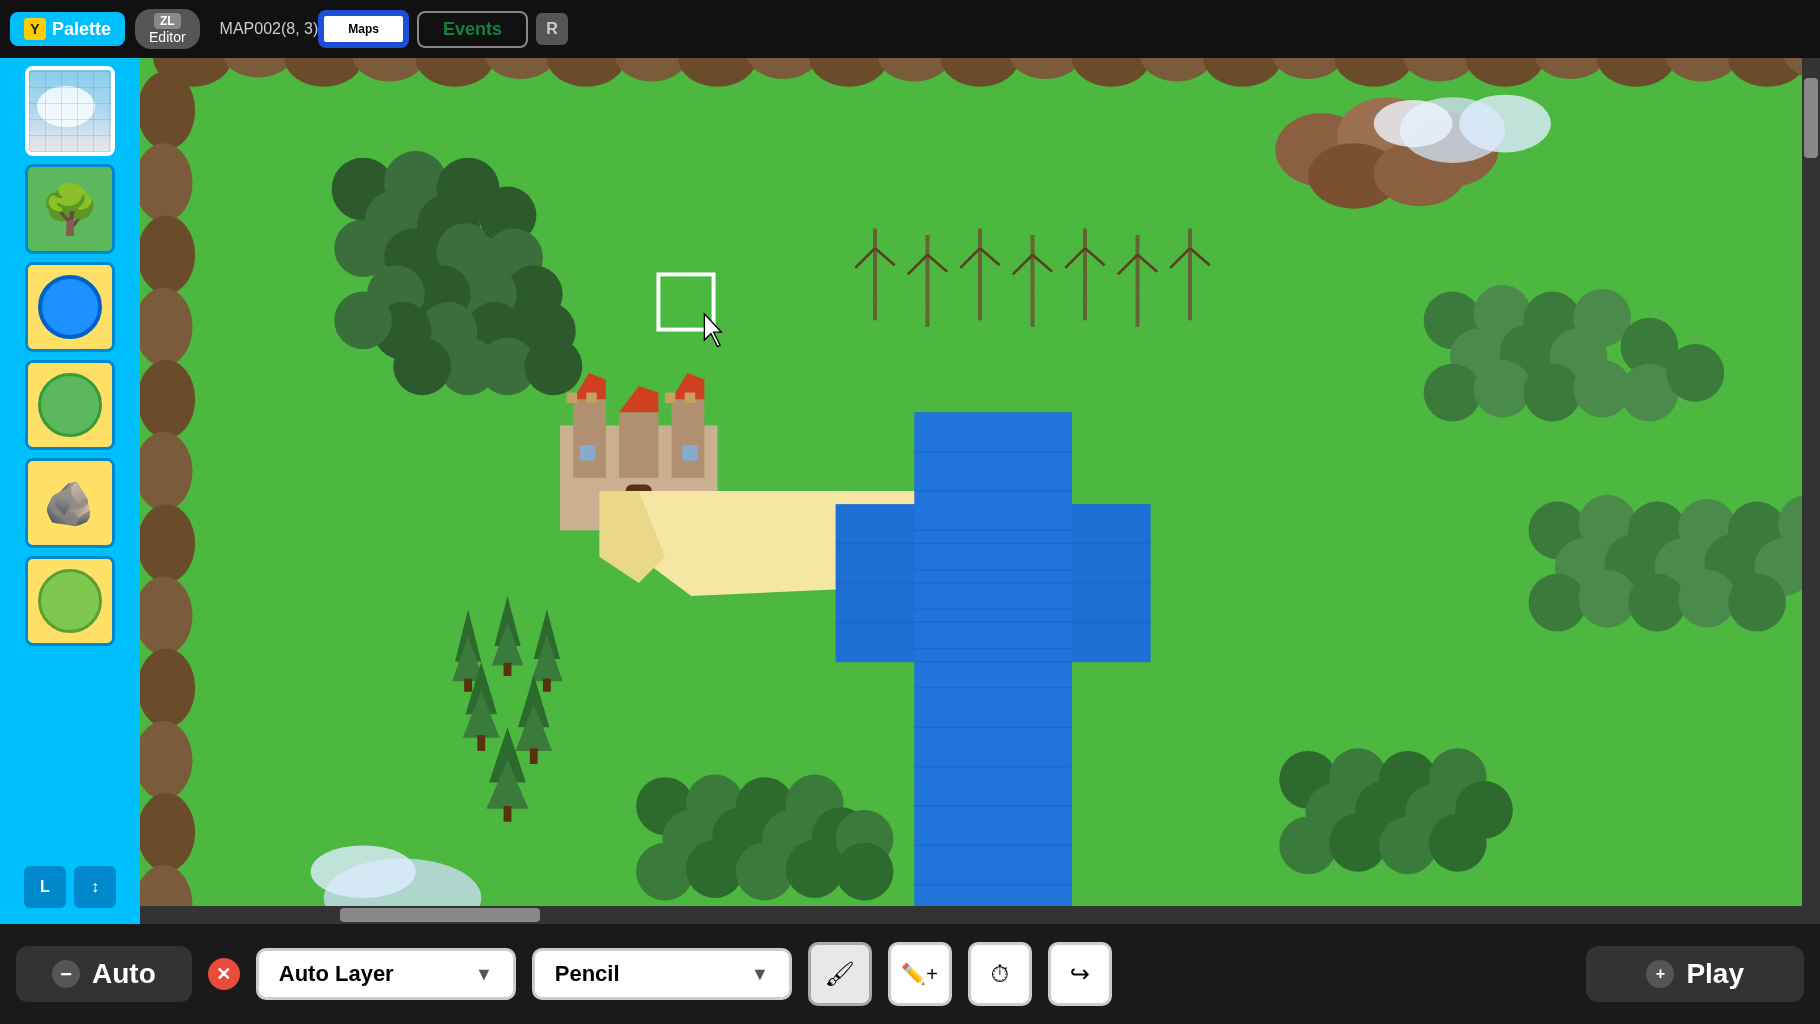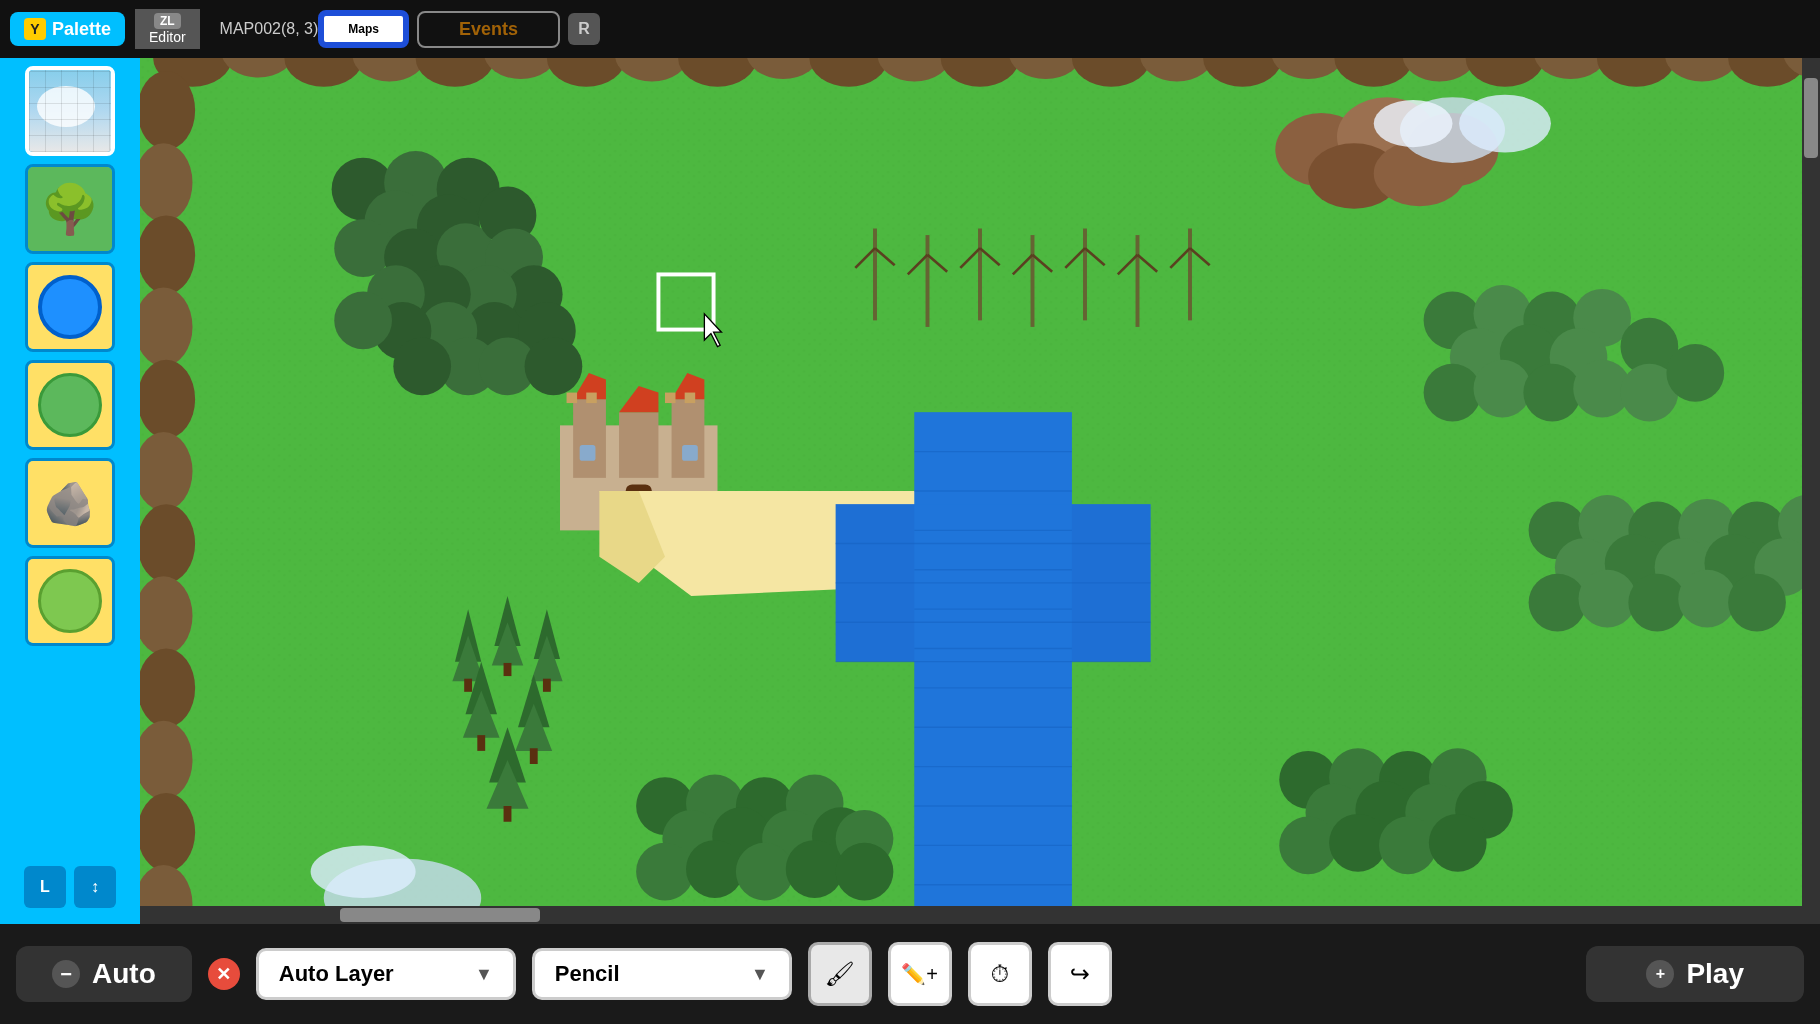--- a/index.html
+++ b/index.html
@@ -49,21 +49,21 @@
       align-items: center;
       justify-content: center;
       font-weight: bold;
       font-size: 14px;
     }
     .submenu-btn {
       display: flex;
       flex-direction: column;
       align-items: center;
       background: #555;
-      border-radius: 0;
+      border-radius: 16px;
       padding: 4px 14px;
       color: white;
       cursor: pointer;
     }
     .submenu-zl {
       background: #888;
       border-radius: 4px;
       padding: 1px 6px;
       font-size: 12px;
       font-weight: bold;
@@ -99,24 +99,24 @@
       border-radius: 8px;
       padding: 6px 24px;
       font-size: 12px;
       font-weight: bold;
       cursor: pointer;
     }
     .events-btn {
       background: transparent;
       border: 2px solid #888;
       border-radius: 8px;
-      padding: 6px 40px;
+      padding: 6px 24px;
       font-size: 18px;
       font-weight: bold;
-      color: #a16207;
+      color: #15803d;
       cursor: pointer;
     }
     .r-badge {
       background: #555;
       border-radius: 6px;
       width: 32px;
       height: 32px;
       display: flex;
       align-items: center;
       justify-content: center;

